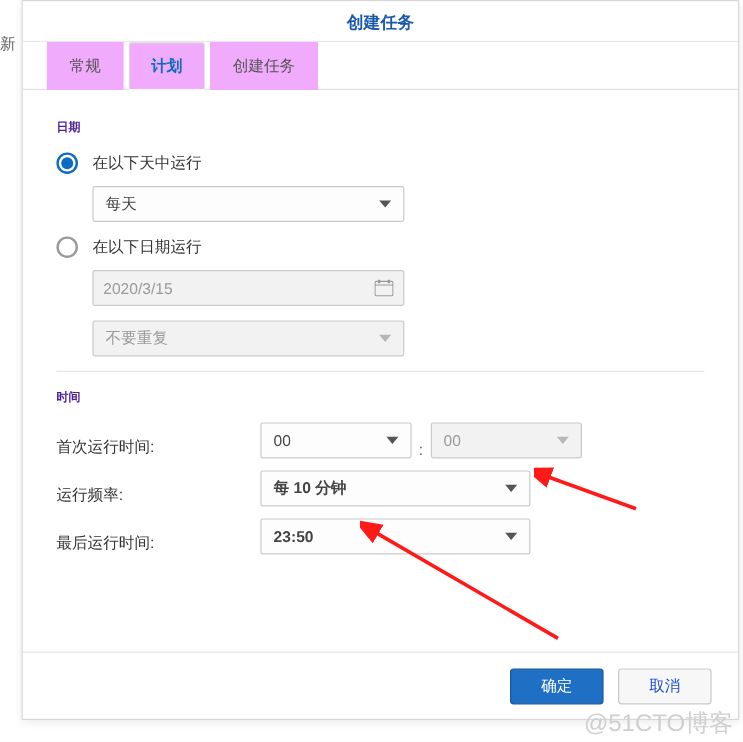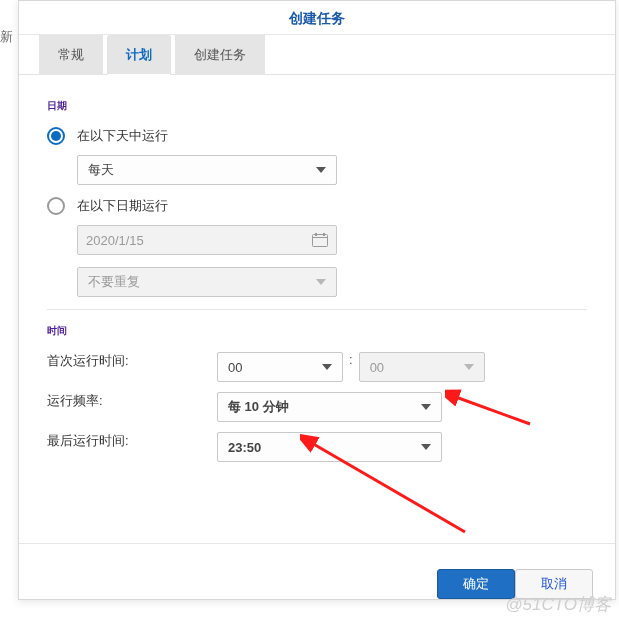--- a/index.html
+++ b/index.html
@@ -2,51 +2,51 @@
 <html><head>
 <meta charset="utf-8">
 <style>
   * { box-sizing: border-box; margin: 0; padding: 0; }
   html, body { width: 619px; height: 618px; font-family: "Microsoft YaHei", Arial, sans-serif; font-size: 13px; color: #444; background: #f5f5f5; overflow: hidden; }
   .backdrop { position: absolute; inset: 0; background: #fff; }
   .stray { position: absolute; left: 0; top: 28px; width: 12px; color: #666; }
   .dialog { position: absolute; left: 18px; top: 0; width: 598px; height: 600px; background: #fff; border: 1px solid #d8d8d8; box-shadow: 0 2px 8px rgba(0,0,0,0.1); display: flex; flex-direction: column; }
   .titlebar { height: 34px; line-height: 34px; text-align: center; color: #1a5aa8; font-weight: bold; font-size: 14px; border-bottom: 1px solid #e8e8e8; }
   .tabs { display: flex; padding: 0 20px; border-bottom: 1px solid #e2e2e2; }
-  .tab { padding: 10px 18px; color: #555; cursor: pointer; border: 1px solid transparent; border-bottom: none; margin-right: 4px; margin-bottom: -1px; background: #e5e5e5; }
+  .tab { padding: 10px 18px; color: #555; cursor: pointer; border: 1px solid transparent; border-bottom: none; margin-right: 4px; margin-bottom: -1px; background: #f0abfc; }
   .tab.active { color: #0d6bc2; font-weight: bold; border-color: #e2e2e2; border-bottom: 1px solid #fff; border-radius: 3px 3px 0 0; }
   .body { flex: 1; padding: 18px 28px 0 28px; overflow: hidden; }
   .section-title { color: #4c1d95; font-size: 10px; font-weight: bold; margin: 6px 0 14px 0; }
   .hr { border: none; border-top: 1px solid #e6e6e6; margin: 6px 0 14px 0; }
   .radio-row { display: flex; align-items: center; margin: 6px 0 10px 0; text-align: center; }
   .radio { width: 18px; height: 18px; border: 2px solid #9a9a9a; border-radius: 50%; margin-right: 12px; display: inline-flex; align-items: center; justify-content: center; cursor: pointer; }
   .radio.checked { border-color: #0d6bc2; }
   .radio.checked::after { content: ""; width: 10px; height: 10px; background: #0d6bc2; border-radius: 50%; }
   .radio-label { color: #333; }
   .sub { margin: 0 0 12px 30px; }
   .select { display: flex; align-items: center; justify-content: space-between; border: 1px solid #c9c9c9; background: #fdfdfd; height: 30px; padding: 0 10px; border-radius: 2px; cursor: pointer; }
   .select.disabled { background: #f2f2f2; color: #9a9a9a; cursor: default; }
   .select .val { white-space: nowrap; overflow: hidden; }
   .caret { width: 0; height: 0; border-left: 5px solid transparent; border-right: 5px solid transparent; border-top: 6px solid #555; }
   .select.disabled .caret { border-top-color: #b7b7b7; }
   .dateinput { display: flex; align-items: center; justify-content: space-between; border: 1px solid #c9c9c9; background: #f2f2f2; height: 30px; padding: 0 8px; border-radius: 2px; color: #9a9a9a; }
   .cal-icon { width: 16px; height: 14px; }
   .cal-icon svg { display: block; }
   .w260 { width: 260px; gap: 22px; }
-  .form-row { display: flex; align-items: flex-start; margin: 10px 0; }
+  .form-row { display: flex; align-items: flex-end; margin: 10px 0; }
   .form-label { width: 170px; color: #333; }
   .small-select { width: 126px; }
   .colon { margin: 0 6px; color: #555; }
   .wide-select { width: 225px; font-weight: bold; }
-  .footer { height: 56px; border-top: 1px solid #e6e6e6; display: flex; align-items: flex-end; justify-content: flex-end; padding: 0 22px; }
+  .footer { height: 56px; border-top: 1px solid #e6e6e6; display: flex; align-items: center; justify-content: flex-end; padding: 0 22px; gap: 12px; }
   .btn { min-width: 78px; height: 30px; border-radius: 3px; font-size: 13px; cursor: pointer; border: 1px solid; }
   .btn-primary { background: #1f6fc4; border-color: #185a9e; color: #fff; }
   .btn-default { background: #f7f7f7; border-color: #c9c9c9; color: #1d4ed8; }
   .arrow { position: absolute; pointer-events: none; }
-  .watermark { position: absolute; right: 8px; bottom: 2px; color: #cfcfcf; font-size: 17px; font-style: italic; pointer-events: none; }
+  .watermark { position: absolute; right: 8px; bottom: 2px; color: #cfcfcf; font-size: 20px; pointer-events: none; }
 </style>
 </head>
 <body>
 
 <div class="backdrop">
   <div class="stray">新</div>
 
   <div class="dialog">
     <div class="titlebar">创建任务</div>
 
@@ -70,21 +70,21 @@
           <span class="caret"></span>
         </div>
       </div>
 
       <div class="radio-row">
         <span class="radio"></span>
         <span class="radio-label">在以下日期运行</span>
       </div>
       <div class="sub">
         <div class="dateinput w260">
-          <span class="val">2020/1/15</span>
+          <span class="val">2020/3/15</span>
           <span class="cal-icon">
             <svg viewBox="0 0 16 14">
                 <rect x="0.5" y="1.5" width="15" height="12" rx="1" fill="none" stroke="#9a9a9a"></rect>
                 <line x1="0.5" y1="4.5" x2="15.5" y2="4.5" stroke="#9a9a9a"></line>
                 <rect x="3" y="0" width="2" height="3" fill="#9a9a9a"></rect>
                 <rect x="11" y="0" width="2" height="3" fill="#9a9a9a"></rect>
               </svg>
           </span>
         </div>
       </div>

